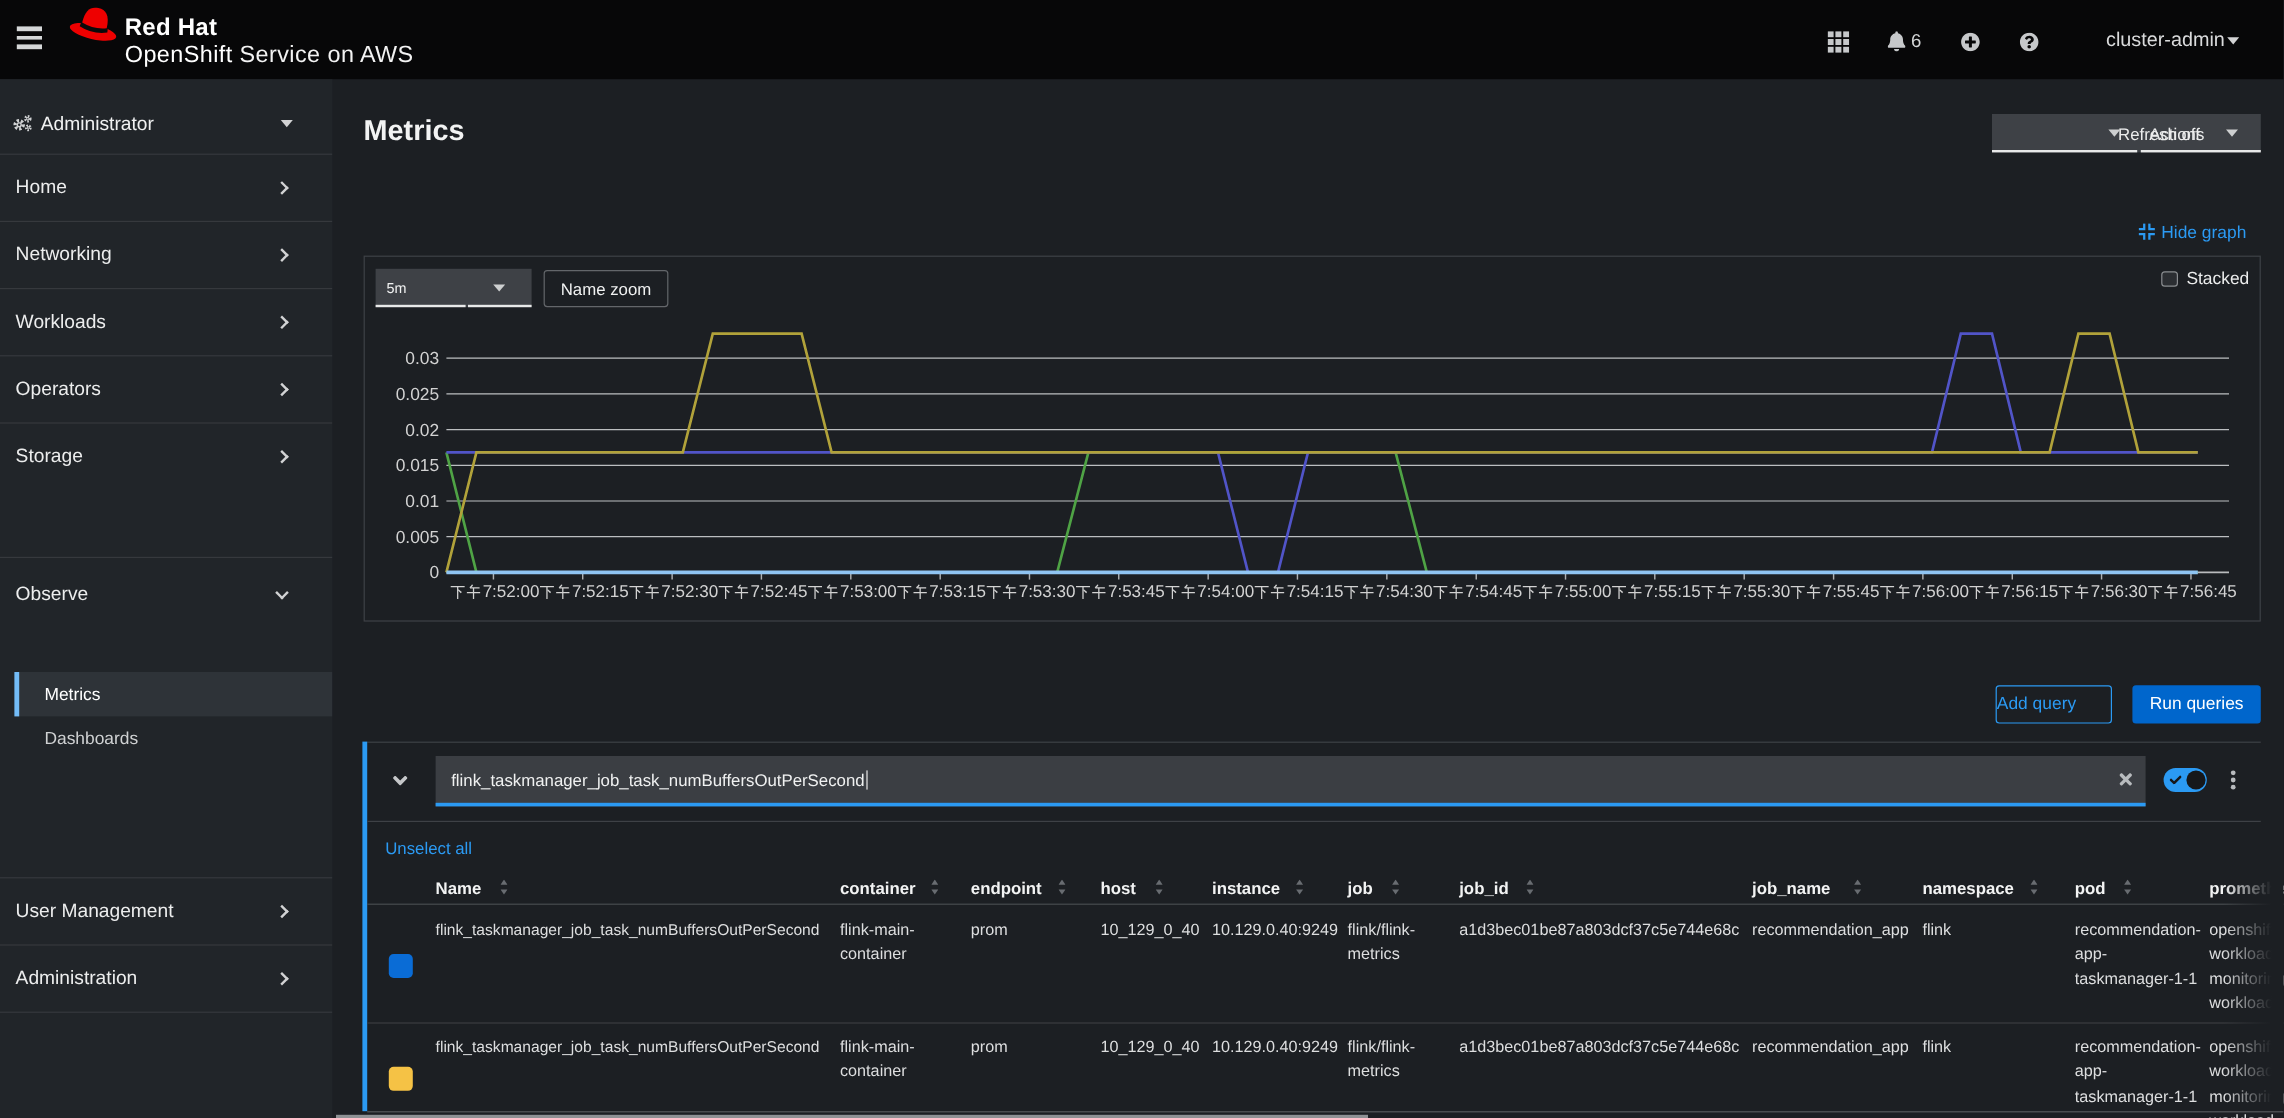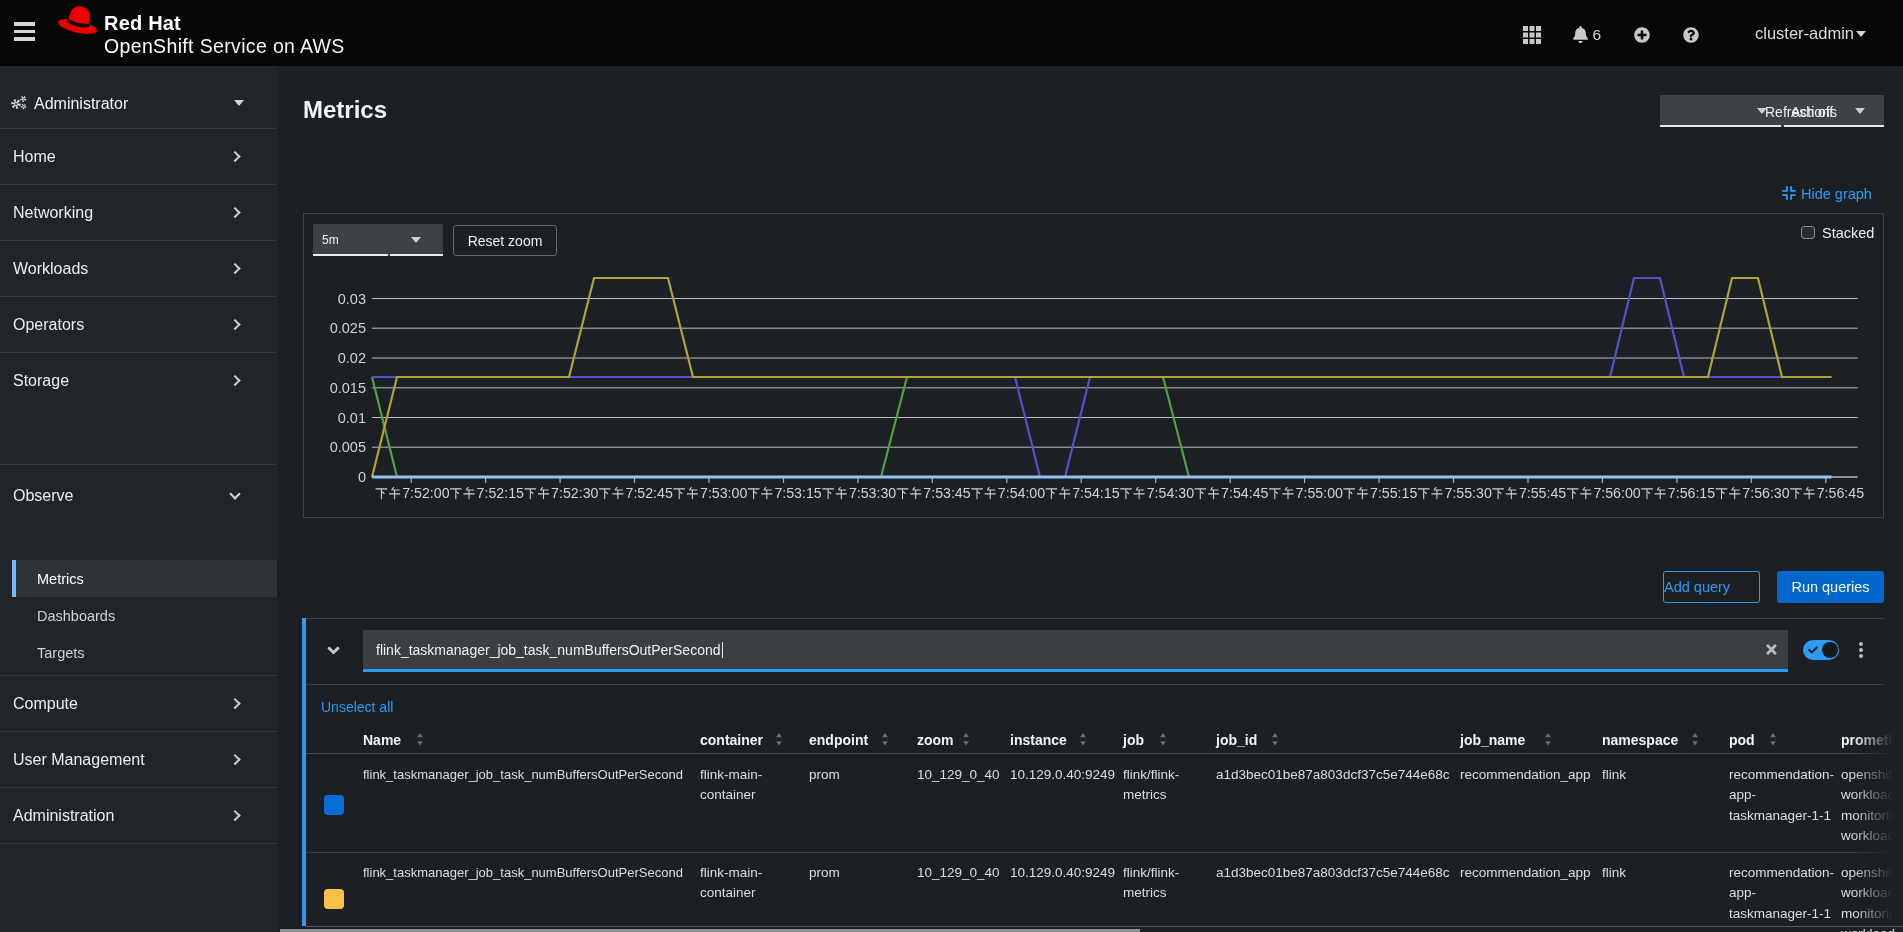--- a/index.html
+++ b/index.html
@@ -97,27 +97,20 @@
 <div class="navitem" style="top:398px;height:59px">
         <span class="navlabel" style="top:31px">Observe</span>
         <span class="chev d" style="top:31px"></span>
       </div>
 <div class="subitem" style="top:494px;left:12px;width:265px;height:37px;background:#2e3338;border-left:4px solid #73bcf7">
         <span class="sublabel" style="left:21px;color:#fff">Metrics</span>
       </div>
 <div class="subitem" style="top:531px">
         <span class="sublabel">Dashboards</span>
       </div>
-<div class="subitem" style="top:568px">
-        <span class="sublabel">Targets</span>
-      </div>
-<div class="navitem" style="top:609px">
-        <span class="navlabel">Compute</span>
-        <span class="chev r"></span>
-      </div>
 <div class="navitem" style="top:665px">
         <span class="navlabel">User Management</span>
         <span class="chev r"></span>
       </div>
 <div class="navitem" style="top:721px">
         <span class="navlabel">Administration</span>
         <span class="chev r"></span>
       </div>
 <div class="abs" style="left:0;top:777px;width:277px;border-top:1px solid #36393d"></div>
   </div>
@@ -138,21 +131,21 @@
 <path d="M8.2 13.7 V8.2 H13.7 V10.1 H10.1 V13.7 Z"></path>
 </g>
 </svg>
 <div class="abs" style="left:1801px;top:186px;font-size:14.5px;color:#2b9af3">Hide graph</div>
 <div class="abs" style="left:303px;top:213px;width:1581px;height:305px;border:1px solid #3e4146"></div>
 <div class="abs" style="left:313px;top:224px;width:130px;height:32px;background:#3e4146"></div>
 <div class="abs" style="left:313px;top:254px;width:75px;height:2px;background:#e8e9e9"></div>
 <div class="abs" style="left:390px;top:254px;width:53px;height:2px;background:#e8e9e9"></div>
 <div class="abs" style="left:322px;top:232.5px;font-size:12px;color:#f0f1f1">5m</div>
 <div class="abs" style="left:411px;top:237px;width:0;height:0;border-left:5px solid transparent;border-right:5px solid transparent;border-top:6px solid #cdcfd0"></div>
-<div class="abs" style="left:453px;top:224.5px;width:104px;height:31.5px;border:1px solid #63666a;border-radius:3px;font-size:14px;color:#f0f1f1;text-align:center;line-height:30px">Reset zoom</div>
+<div class="abs" style="left:453px;top:224.5px;width:104px;height:31.5px;border:1px solid #63666a;border-radius:3px;font-size:14px;color:#f0f1f1;text-align:center;line-height:30px">Name zoom</div>
 <div class="abs" style="left:1801px;top:225.5px;width:13.5px;height:13.5px;background:#2b2e32;border:1px solid #8a8d90;border-radius:3px"></div>
 <div class="abs" style="left:1822px;top:225px;font-size:14.5px;color:#eceded">Stacked</div>
 <svg class="abs" style="left:303px;top:255px" width="1581" height="260" viewBox="0 0 1581 260">
 <defs>
 <symbol id="gxia" viewBox="0 0 100 100">
  <path d="M6 14 H94 V22 H54 V96 H46 V22 H6 Z" fill="#d2d2d2"></path>
  <path d="M55 34 L76 52 L70 59 L51 41 Z" fill="#d2d2d2"></path>
 </symbol>
 <symbol id="gwu" viewBox="0 0 100 100">
  <path d="M40 4 L48 8 C44 15 38 22 30 28 L24 22 C31 17 36 11 40 4 Z" fill="#d2d2d2"></path>
@@ -290,21 +283,21 @@
 <div class="abs" style="left:700px;top:731.5px;font-size:14px;font-weight:bold;color:#f2f3f3">container</div>
 <svg class="abs" style="left:776px;top:733px" width="6" height="12.5" viewBox="0 0 6 12.5">
 <path d="M3 0 L5.9 4.2 H0.1 Z" fill="#686c71"></path>
       <path d="M3 12.5 L0.1 8.3 H5.9 Z" fill="#686c71"></path>
     </svg>
 <div class="abs" style="left:809px;top:731.5px;font-size:14px;font-weight:bold;color:#f2f3f3">endpoint</div>
 <svg class="abs" style="left:882px;top:733px" width="6" height="12.5" viewBox="0 0 6 12.5">
 <path d="M3 0 L5.9 4.2 H0.1 Z" fill="#686c71"></path>
       <path d="M3 12.5 L0.1 8.3 H5.9 Z" fill="#686c71"></path>
     </svg>
-<div class="abs" style="left:917px;top:731.5px;font-size:14px;font-weight:bold;color:#f2f3f3">zoom</div>
+<div class="abs" style="left:917px;top:731.5px;font-size:14px;font-weight:bold;color:#f2f3f3">host</div>
 <svg class="abs" style="left:963px;top:733px" width="6" height="12.5" viewBox="0 0 6 12.5">
 <path d="M3 0 L5.9 4.2 H0.1 Z" fill="#686c71"></path>
       <path d="M3 12.5 L0.1 8.3 H5.9 Z" fill="#686c71"></path>
     </svg>
 <div class="abs" style="left:1010px;top:731.5px;font-size:14px;font-weight:bold;color:#f2f3f3">instance</div>
 <svg class="abs" style="left:1080px;top:733px" width="6" height="12.5" viewBox="0 0 6 12.5">
 <path d="M3 0 L5.9 4.2 H0.1 Z" fill="#686c71"></path>
       <path d="M3 12.5 L0.1 8.3 H5.9 Z" fill="#686c71"></path>
     </svg>
 <div class="abs" style="left:1123px;top:731.5px;font-size:14px;font-weight:bold;color:#f2f3f3">job</div>

